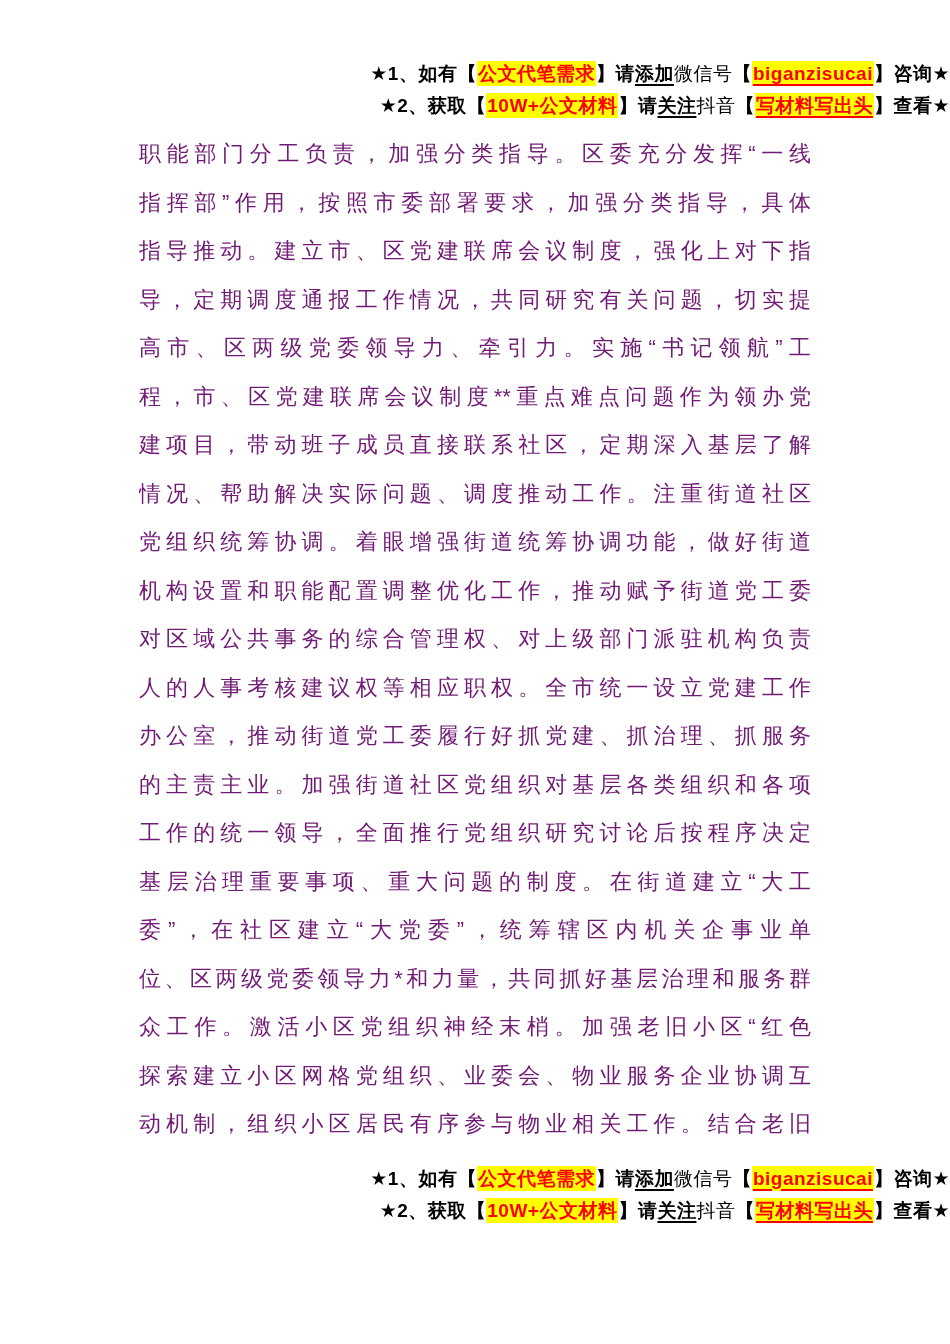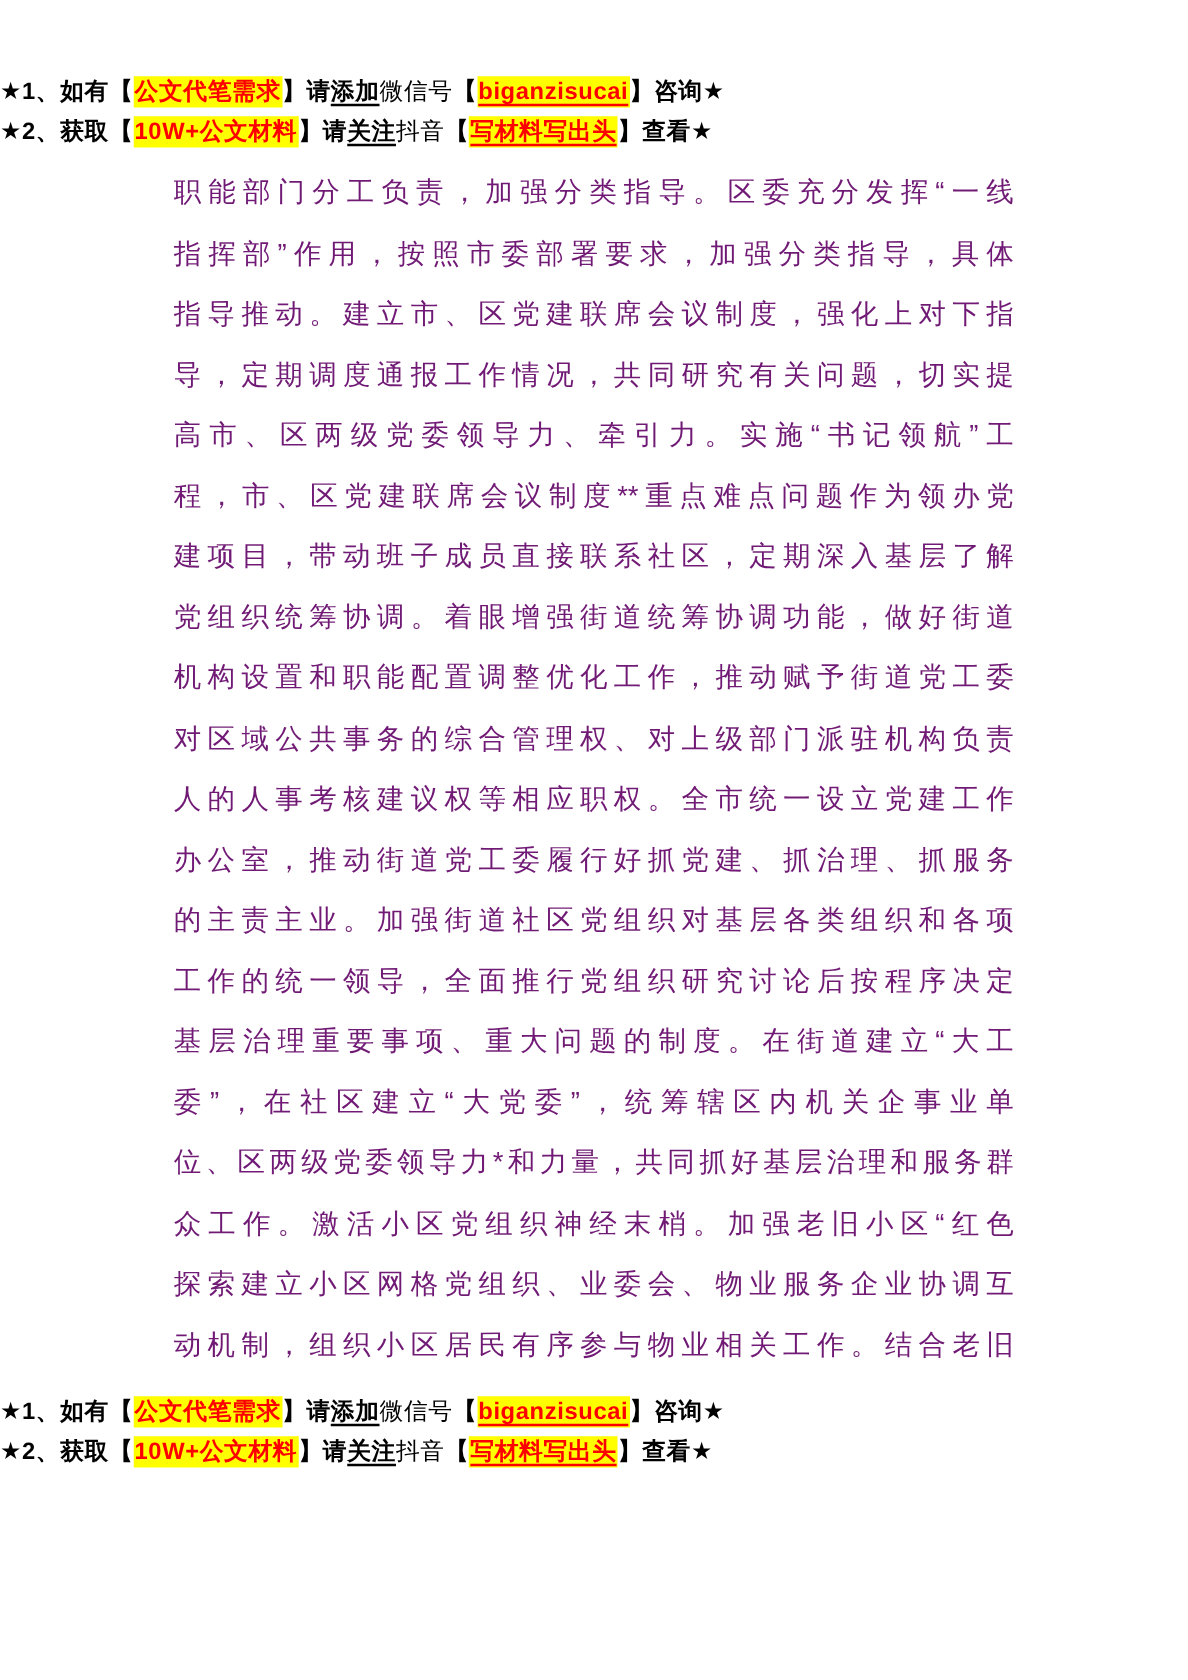--- a/index.html
+++ b/index.html
@@ -16,21 +16,21 @@
   .page {
     position: relative;
     width: 950px;
     height: 1344px;
     overflow: hidden;
     background: #ffffff;
   }
 
   
   .notice {
-    text-align: left;
+    text-align: right;
     font-size: 19px;
     line-height: 32px;
     font-weight: bold;
     color: #000000;
     letter-spacing: 0.5px;
     white-space: nowrap;
   }
   .notice-top { padding-top: 58px; }
   .notice-bottom { padding-top: 14px; }
   .seg { display: inline; }
@@ -81,20 +81,21 @@
   </div>
 
   <div class="body-text">
       <div class="line">职能部门分工负责，加强分类指导。区委充分发挥“一线</div>
       <div class="line">指挥部”作用，按照市委部署要求，加强分类指导，具体</div>
       <div class="line">指导推动。建立市、区党建联席会议制度，强化上对下指</div>
       <div class="line">导，定期调度通报工作情况，共同研究有关问题，切实提</div>
       <div class="line">高市、区两级党委领导力、牵引力。实施“书记领航”工</div>
       <div class="line">程，市、区党建联席会议制度**重点难点问题作为领办党</div>
       <div class="line">建项目，带动班子成员直接联系社区，定期深入基层了解</div>
+      <div class="line">情况、帮助解决实际问题、调度推动工作。注重街道社区</div>
       <div class="line">党组织统筹协调。着眼增强街道统筹协调功能，做好街道</div>
       <div class="line">机构设置和职能配置调整优化工作，推动赋予街道党工委</div>
       <div class="line">对区域公共事务的综合管理权、对上级部门派驻机构负责</div>
       <div class="line">人的人事考核建议权等相应职权。全市统一设立党建工作</div>
       <div class="line">办公室，推动街道党工委履行好抓党建、抓治理、抓服务</div>
       <div class="line">的主责主业。加强街道社区党组织对基层各类组织和各项</div>
       <div class="line">工作的统一领导，全面推行党组织研究讨论后按程序决定</div>
       <div class="line">基层治理重要事项、重大问题的制度。在街道建立“大工</div>
       <div class="line">委”，在社区建立“大党委”，统筹辖区内机关企事业单</div>
       <div class="line">位、区两级党委领导力*和力量，共同抓好基层治理和服务群</div>

